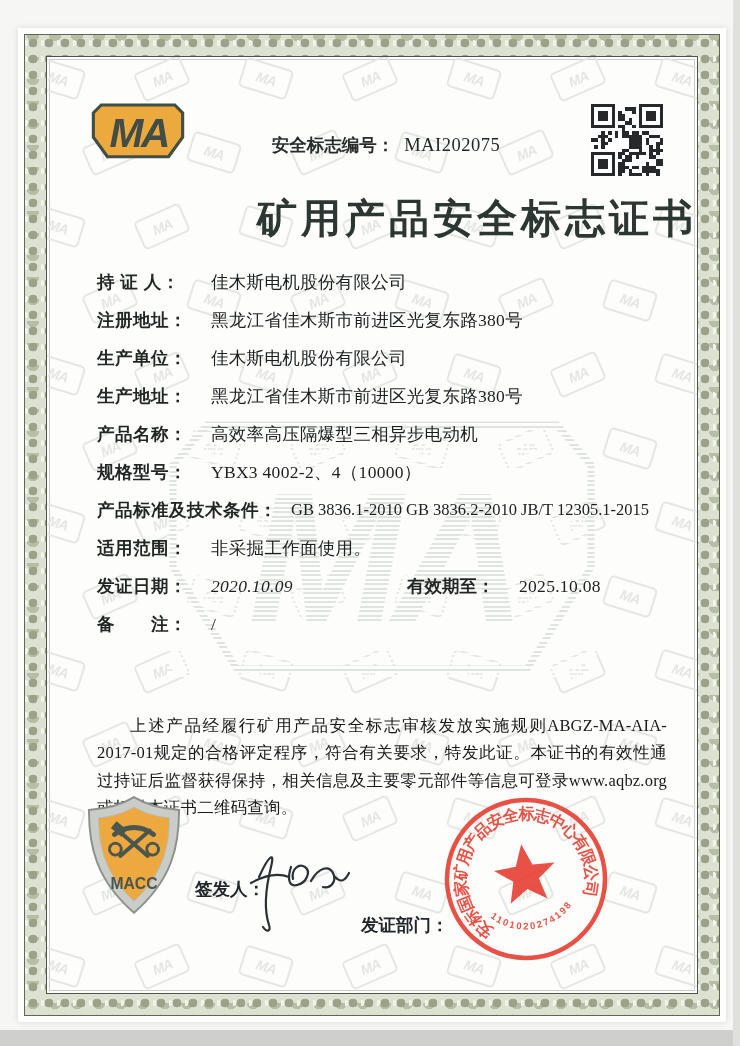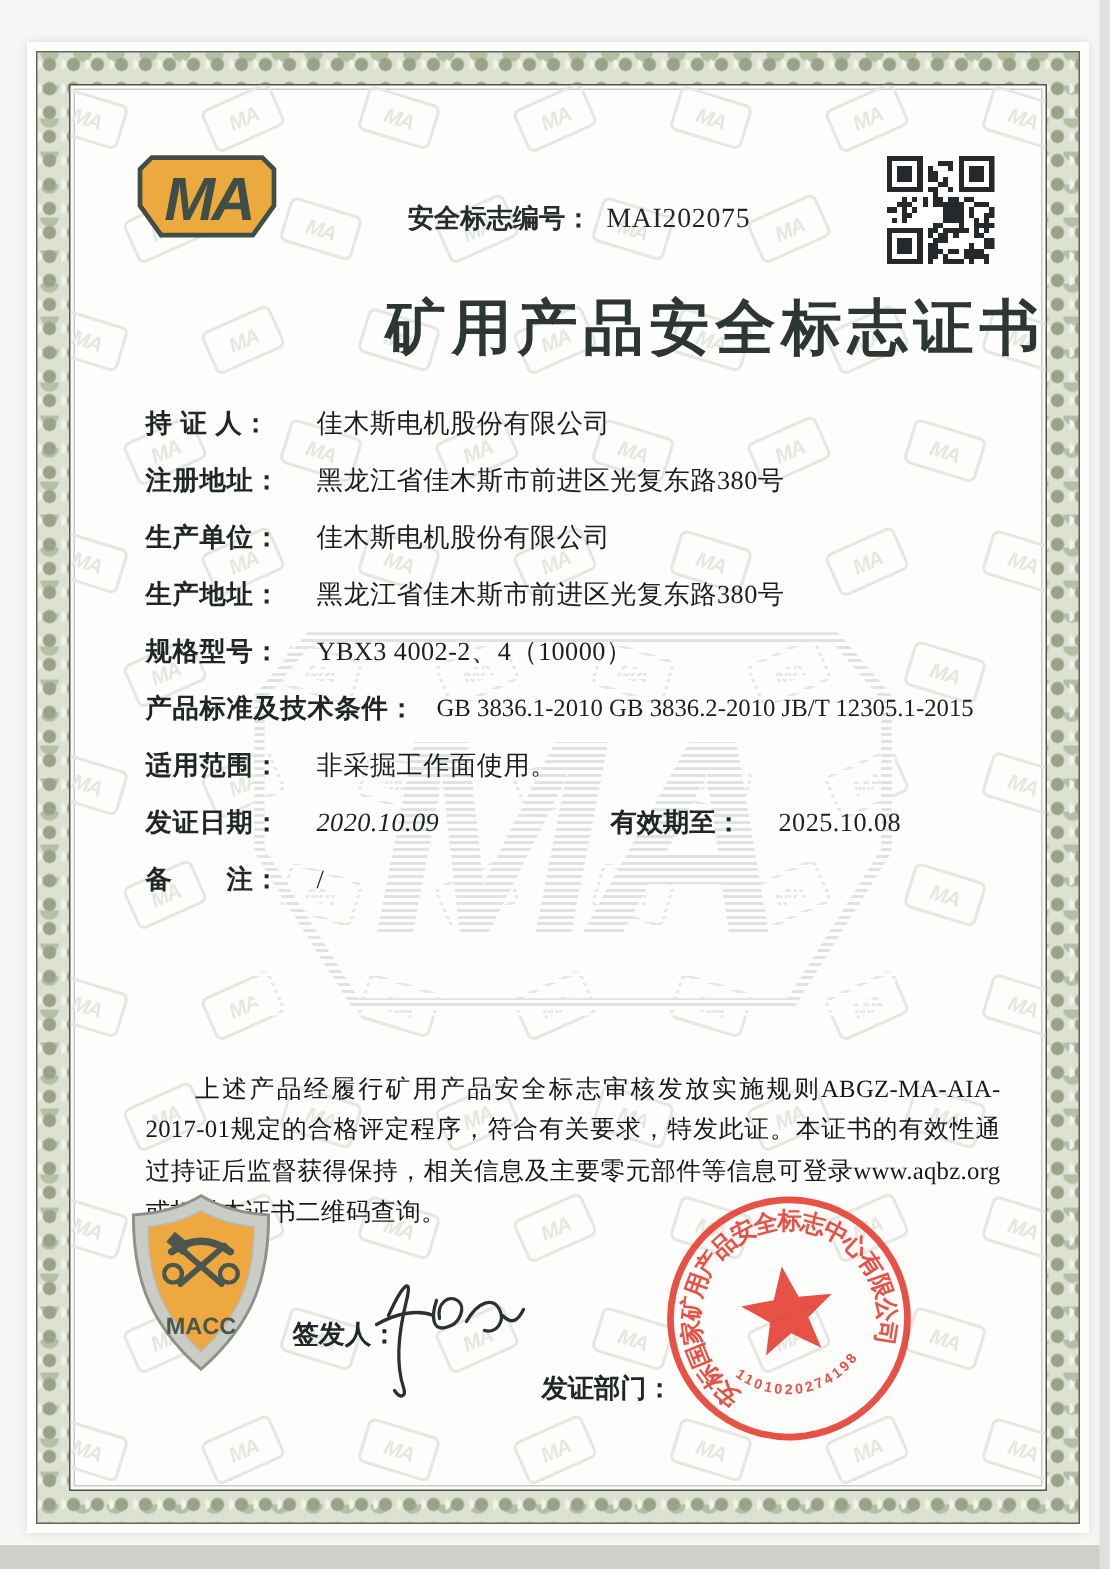--- a/index.html
+++ b/index.html
@@ -335,20 +335,24 @@
         </div>
         <div class="row">
           <span class="lbl">生产单位：</span>
           <span class="val">佳木斯电机股份有限公司</span>
         </div>
         <div class="row">
           <span class="lbl">生产地址：</span>
           <span class="val">黑龙江省佳木斯市前进区光复东路380号</span>
         </div>
         <div class="row">
+          <span class="lbl">产品名称：</span>
+          <span class="val">高效率高压隔爆型三相异步电动机</span>
+        </div>
+        <div class="row">
           <span class="lbl">规格型号：</span>
           <span class="val">YBX3 4002-2、4（10000）</span>
         </div>
         <div class="row wide">
           <span class="lbl">产品标准及技术条件：</span>
           <span class="val">GB 3836.1-2010 GB 3836.2-2010 JB/T 12305.1-2015</span>
         </div>
         <div class="row">
           <span class="lbl">适用范围：</span>
           <span class="val">非采掘工作面使用。</span>

